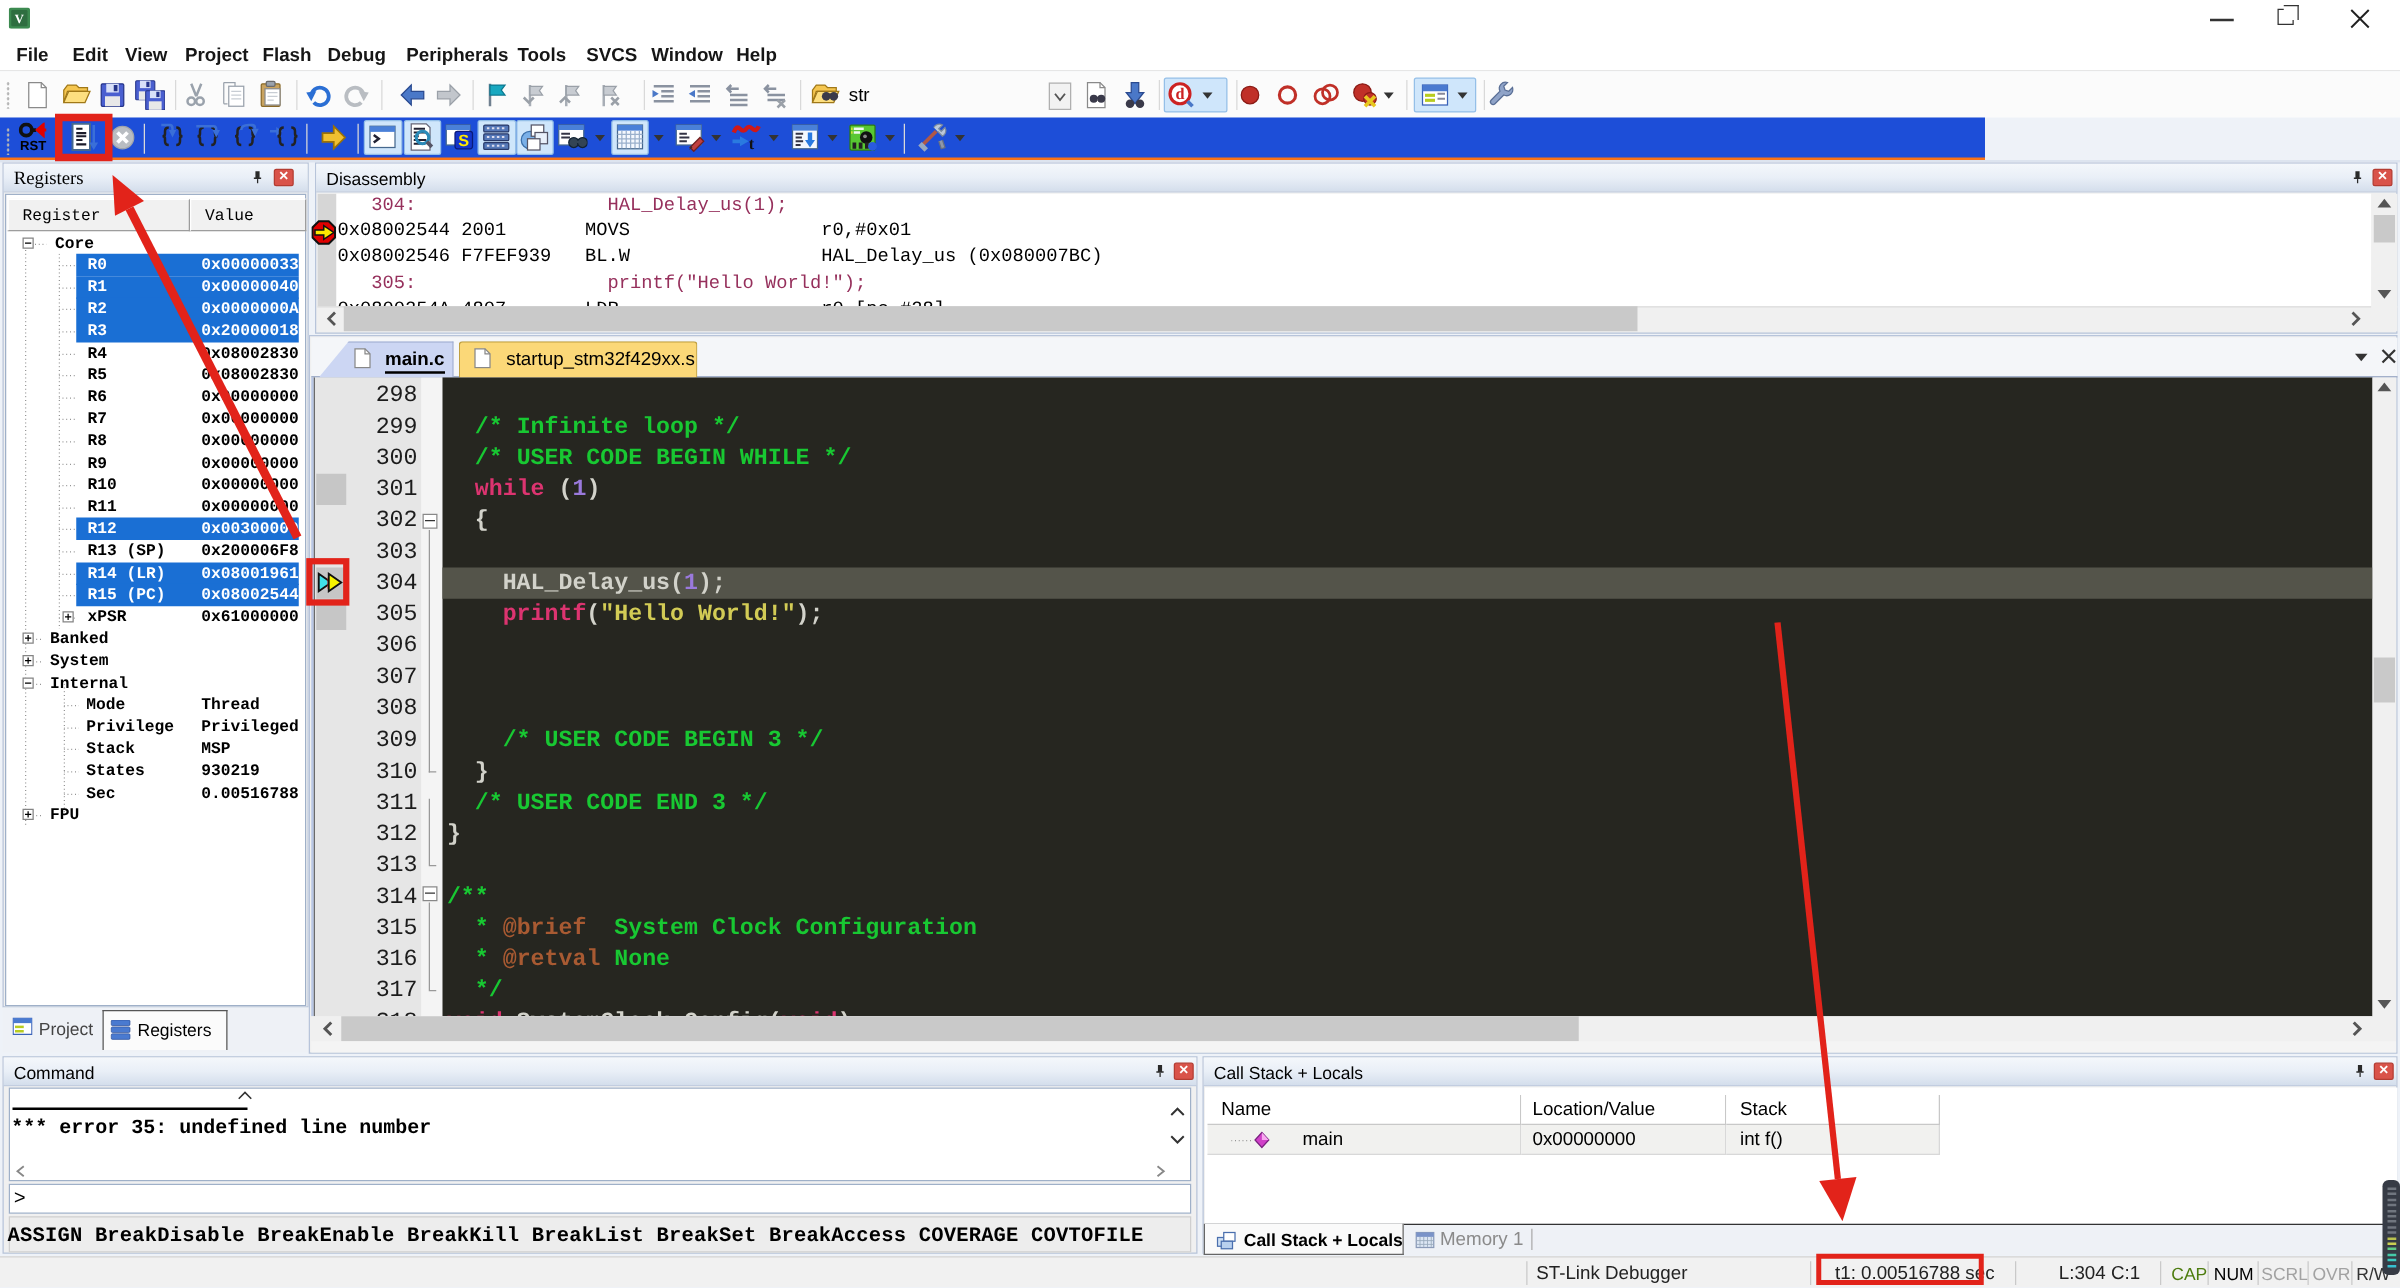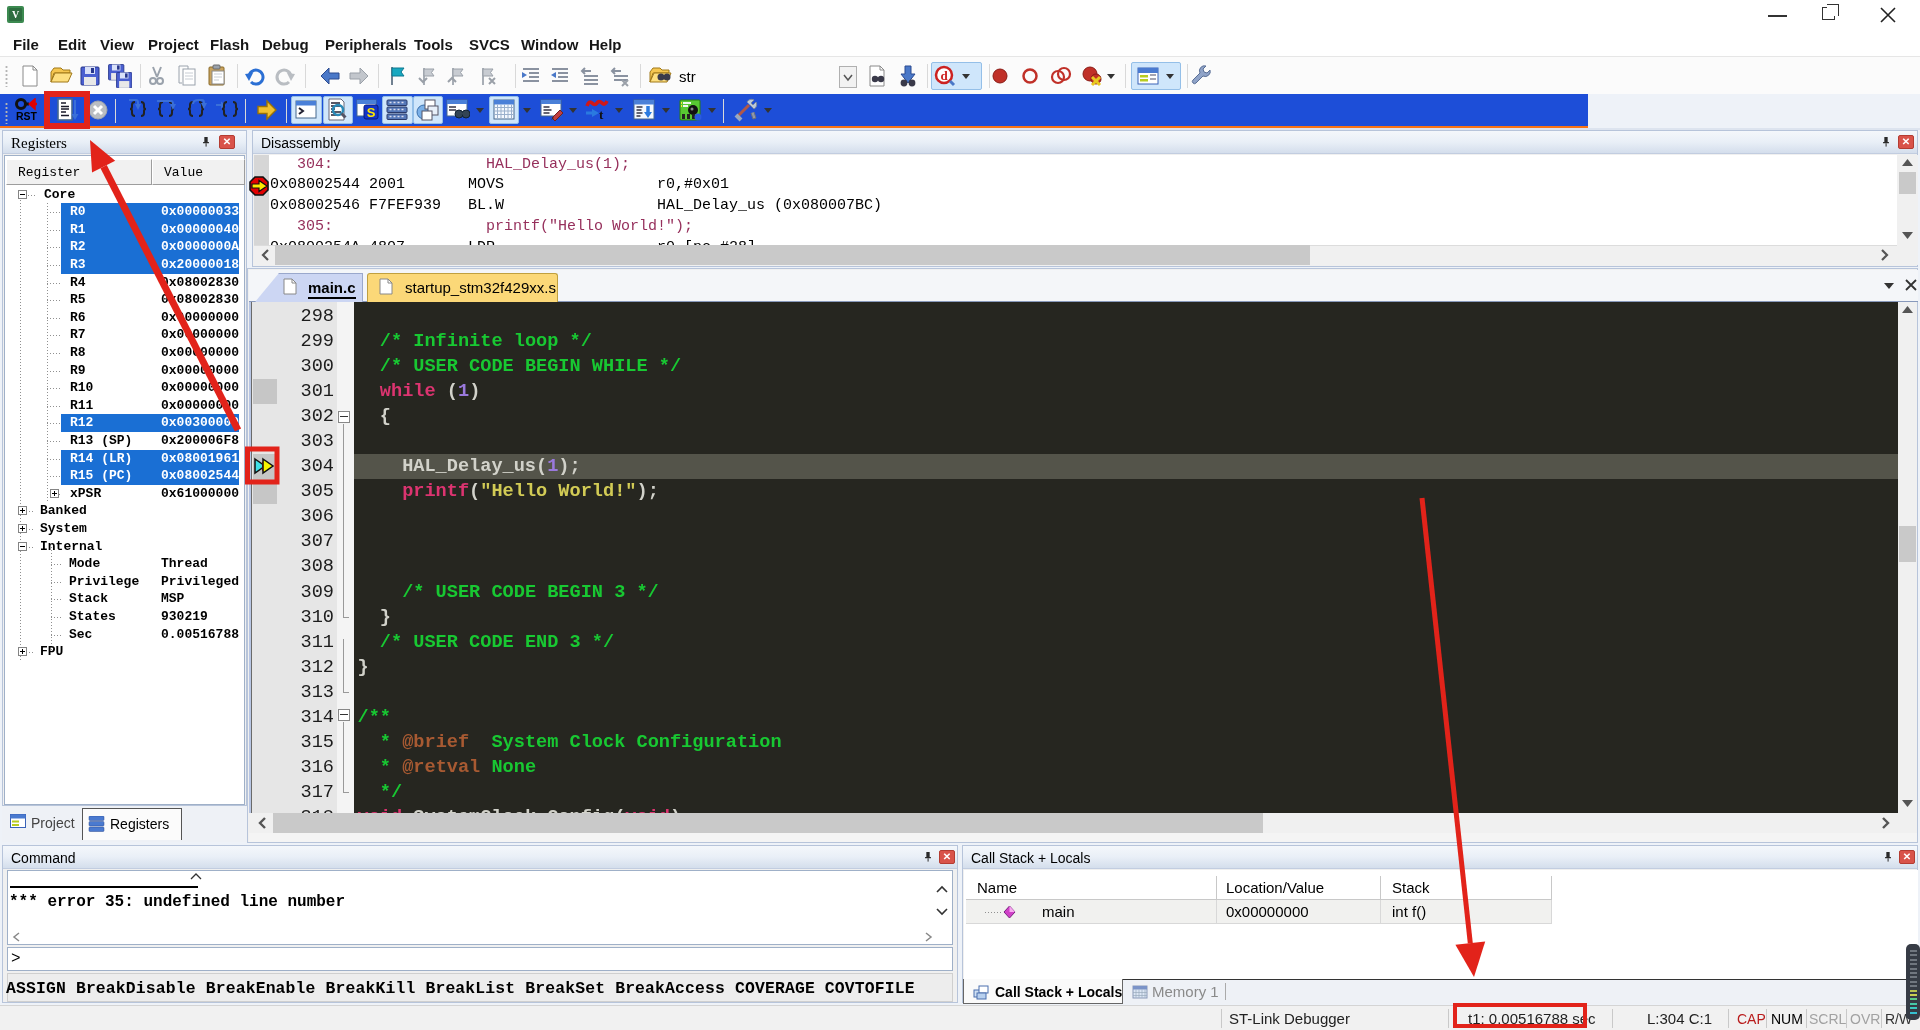--- a/index.html
+++ b/index.html
@@ -812,21 +812,21 @@
    <path d="M4 4.5 v8 M7 4.5 v8 M10 4.5 v8 M13 4.5 v8 M1 7.5 h14 M1 10.5 h14" stroke="#9ab" stroke-width="0.7"></path>
   </svg>
   <div class="abs" style="left:189px;top:137px;font-size:15px;color:#8a8a8a;">Memory 1</div>
   <div class="abs" style="left:262px;top:137px;width:1px;height:17px;background:#aaa;"></div>
 </div>
 
 <div class="abs" id="statusbar">
   <div class="abs" style="left:1229px;top:4px;">ST-Link Debugger</div>
   <div class="abs" style="left:1468px;top:4px;">t1: 0.00516788 sec</div>
   <div class="abs" style="left:1623px;top:4px;margin-left:24px;">L:304 C:1</div>
-  <div class="abs" style="left:1737px;top:5px;color:#b91c1c;font-size:14px;">CAP</div>
+  <div class="abs" style="left:1737px;top:5px;color:#4d7c0f;font-size:14px;">CAP</div>
   <div class="abs" style="left:1771px;top:5px;color:#000;font-size:14px;">NUM</div>
   <div class="abs" style="left:1809px;top:5px;color:#a2a2a2;font-size:14px;">SCRL</div>
   <div class="abs" style="left:1850px;top:5px;color:#a2a2a2;font-size:14px;">OVR</div>
   <div class="abs" style="left:1885px;top:5px;color:#333;font-size:14px;">R/W</div>
   <div class="stsep" style="left:1221px;"></div>
   <div class="stsep" style="left:1448px;"></div>
   <div class="stsep" style="left:1612px;"></div>
   <div class="stsep" style="left:1728px;"></div>
   <div class="stsep" style="left:1766px;"></div>
   <div class="stsep" style="left:1806px;"></div>

